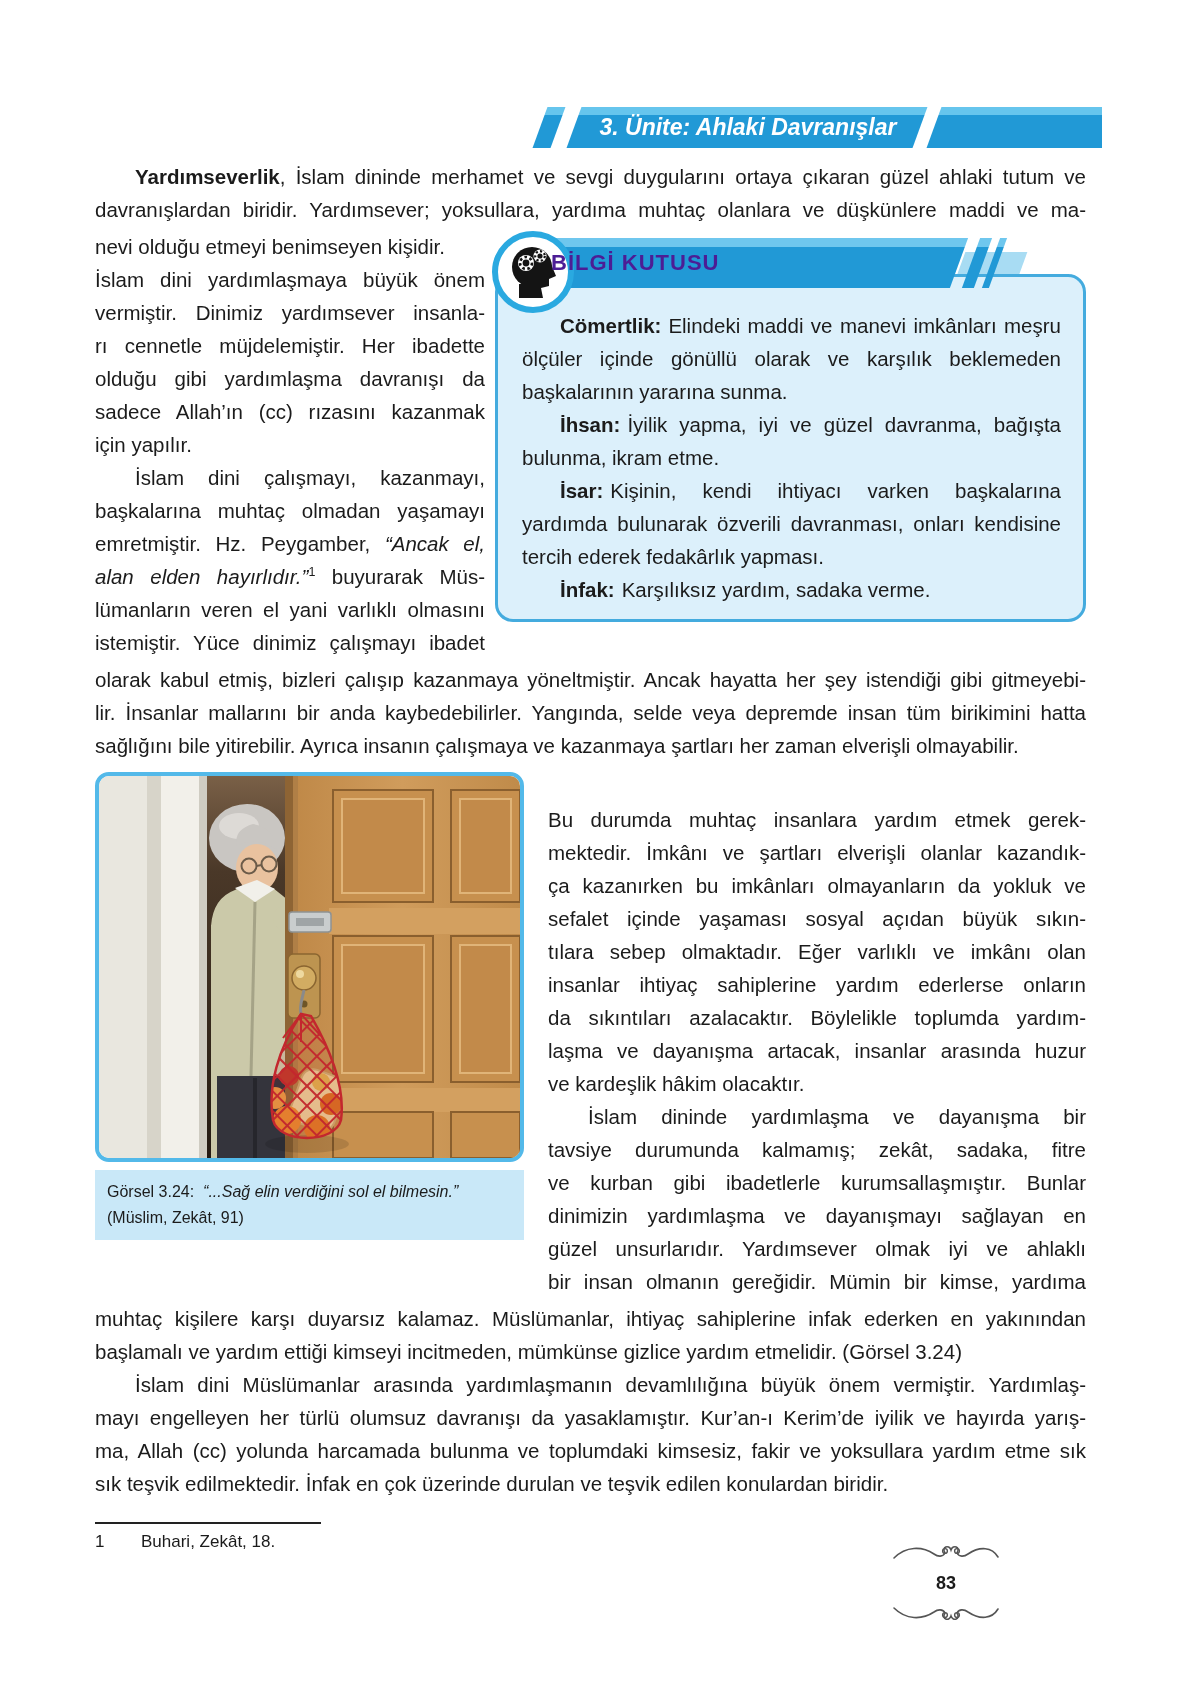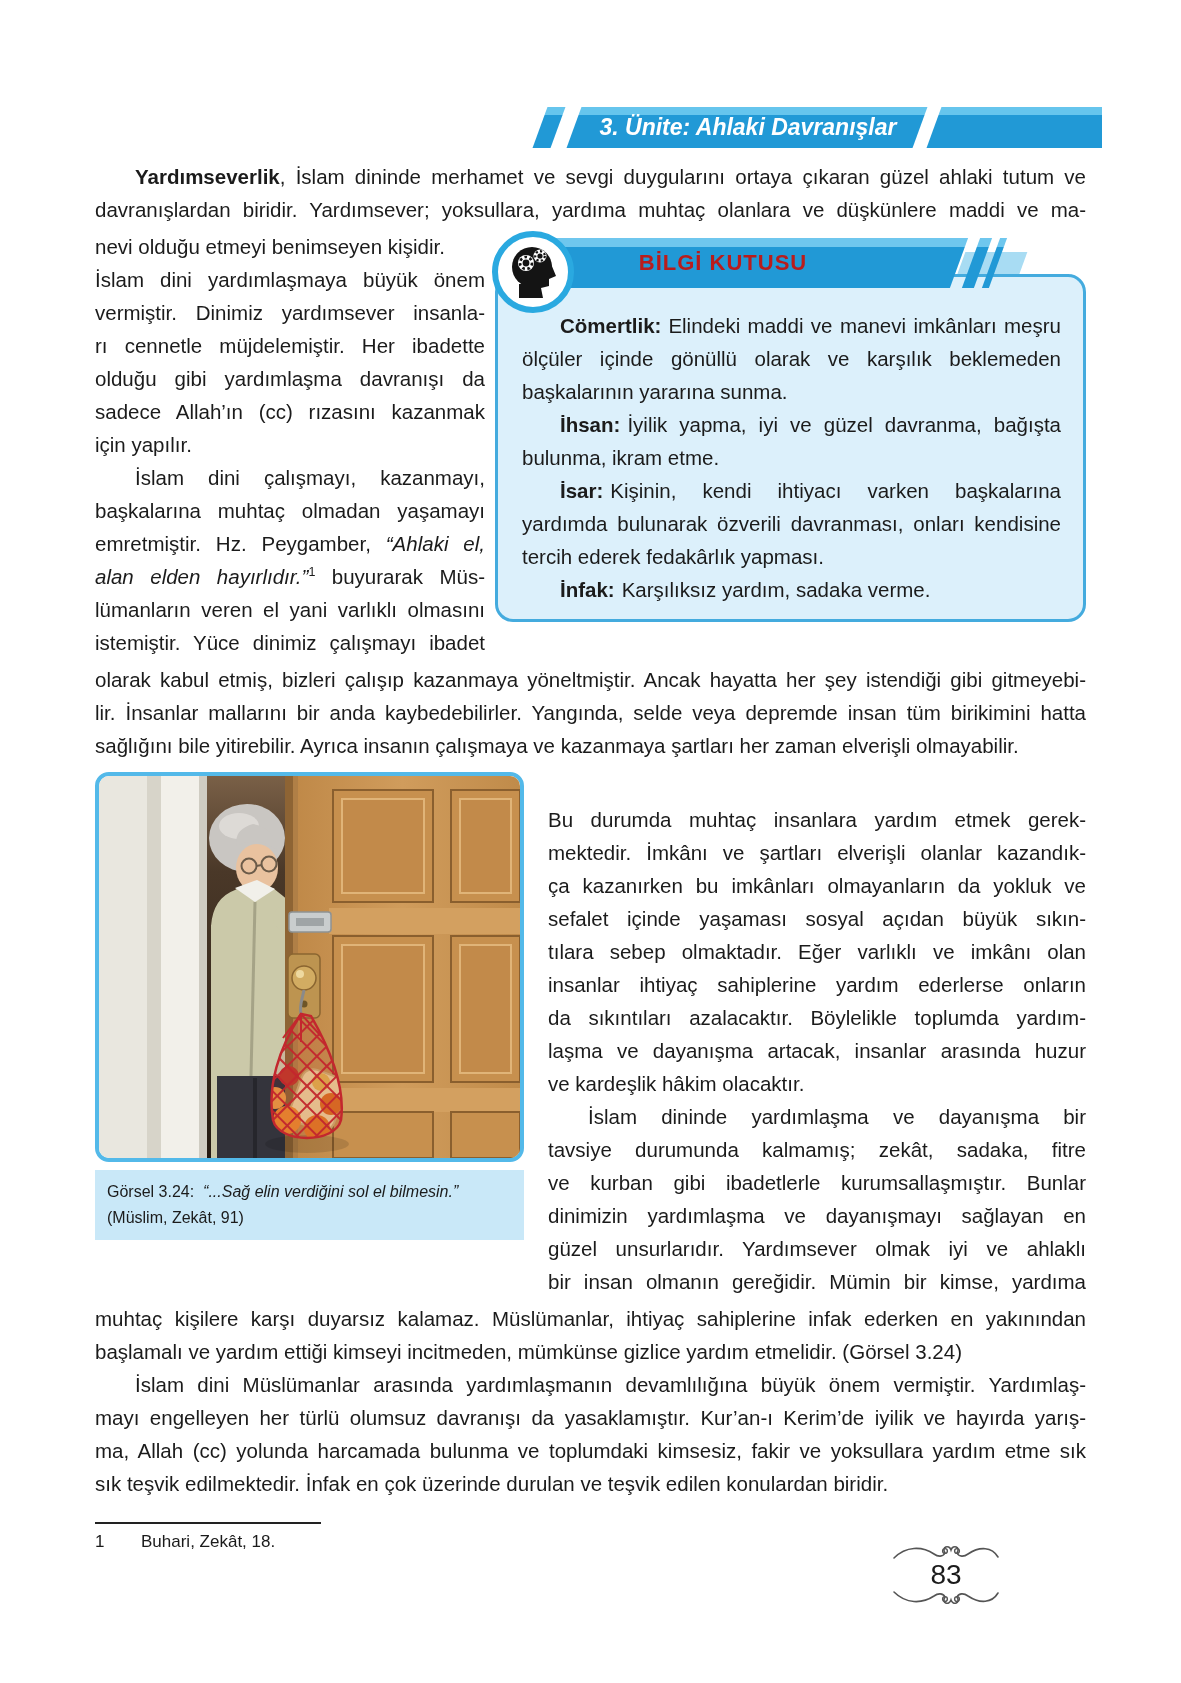--- a/index.html
+++ b/index.html
@@ -31,21 +31,21 @@
   .kutu-banner{position:absolute;left:40px;top:8px;width:424px;height:50px;
       background:linear-gradient(#6FC7EE 0 9px,#2199D6 9px);transform:skewX(-20deg);z-index:3;}
   .kutu-sl{position:absolute;top:8px;height:50px;background:linear-gradient(#6FC7EE 0 9px,#2199D6 9px);
       transform:skewX(-20deg);z-index:3;}
   .sl1{left:476px;width:12px;}
   .sl2{left:496px;width:7px;}
   .kutu-echo{position:absolute;left:462px;top:22px;width:62px;height:46px;background:#A8DCF3;
       transform:skewX(-20deg);z-index:1;}
   .kutu-icon{position:absolute;left:-4px;top:0;width:84px;height:84px;z-index:4;}
   .kutu-title{position:absolute;left:56px;top:8px;width:344px;height:50px;line-height:50px;
-      text-align:center;color:#b91c1c;font-weight:bold;font-size:22px;letter-spacing:1px;z-index:4;}
+      text-align:left;color:#4c1d95;font-weight:bold;font-size:22px;letter-spacing:1px;z-index:4;}
   .kutu-body{position:relative;z-index:2;margin-top:44px;background:#DCF0FB;
       border:3px solid #44ABDE;border-radius:18px;padding:32px 22px 13px 24px;}
   .entry{margin:0;font-size:20.5px;line-height:33px;text-align:justify;text-indent:38px;}
   .entry b{margin-right:7px;}
 
   #p3{margin-top:4px;}
 
   
   .row2{margin-top:10px;}
   .fig{flex:none;width:429px;margin:0;}
@@ -58,21 +58,21 @@
   #p5{margin-top:4px;}
 
   
   .fn-rule{margin-top:22px;width:226px;height:2px;background:#222;}
   .fn{margin-top:8px;display:flex;font-size:17px;}
   .fn-num{width:46px;flex:none;}
 
   
   .pagenum-wrap{position:absolute;top:1543px;right:100px;width:112px;text-align:center;}
   .pagenum-wrap svg{display:block;margin:0 auto;}
-  .pagenum{font-size:28px;font-weight:normal;line-height:24px;margin:0;}
+  .pagenum{font-size:18px;font-weight:bold;line-height:24px;margin:8px;}
   .flip{transform:scaleY(-1);}
 </style>
 </head>
 <body>
 
 <div class="page">
 
   <div class="hdr">
     <div class="hs hs1"></div>
     <div class="hs hs2"></div>
@@ -91,21 +91,21 @@
       <div class="lines leftcol">
           <div class="ln end"><span>nevi olduğu etmeyi benimseyen kişidir.</span></div>
           <div class="ln"><span>İslam dini yardımlaşmaya büyük önem</span></div>
           <div class="ln"><span>vermiştir. Dinimiz yardımsever insanla-</span></div>
           <div class="ln"><span>rı cennetle müjdelemiştir. Her ibadette</span></div>
           <div class="ln"><span>olduğu gibi yardımlaşma davranışı da</span></div>
           <div class="ln"><span>sadece Allah’ın (cc) rızasını kazanmak</span></div>
           <div class="ln end"><span>için yapılır.</span></div>
           <div class="ln ind"><span>İslam dini çalışmayı, kazanmayı,</span></div>
           <div class="ln"><span>başkalarına muhtaç olmadan yaşamayı</span></div>
-          <div class="ln"><span>emretmiştir. Hz. Peygamber, </span><i>“Ahlaki el,</i></div>
+          <div class="ln"><span>emretmiştir. Hz. Peygamber, </span><i>“Ancak el,</i></div>
           <div class="ln"><i>alan elden hayırlıdır.”</i><sup>1</sup><span> buyurarak Müs-</span></div>
           <div class="ln"><span>lümanların veren el yani varlıklı olmasını</span></div>
           <div class="ln"><span>istemiştir. Yüce dinimiz çalışmayı ibadet</span></div>
         </div>
 
       <div class="kutu">
         <div class="kutu-echo"></div>
         <div class="kutu-banner"></div>
         <div class="kutu-sl sl1"></div>
         <div class="kutu-sl sl2"></div>

